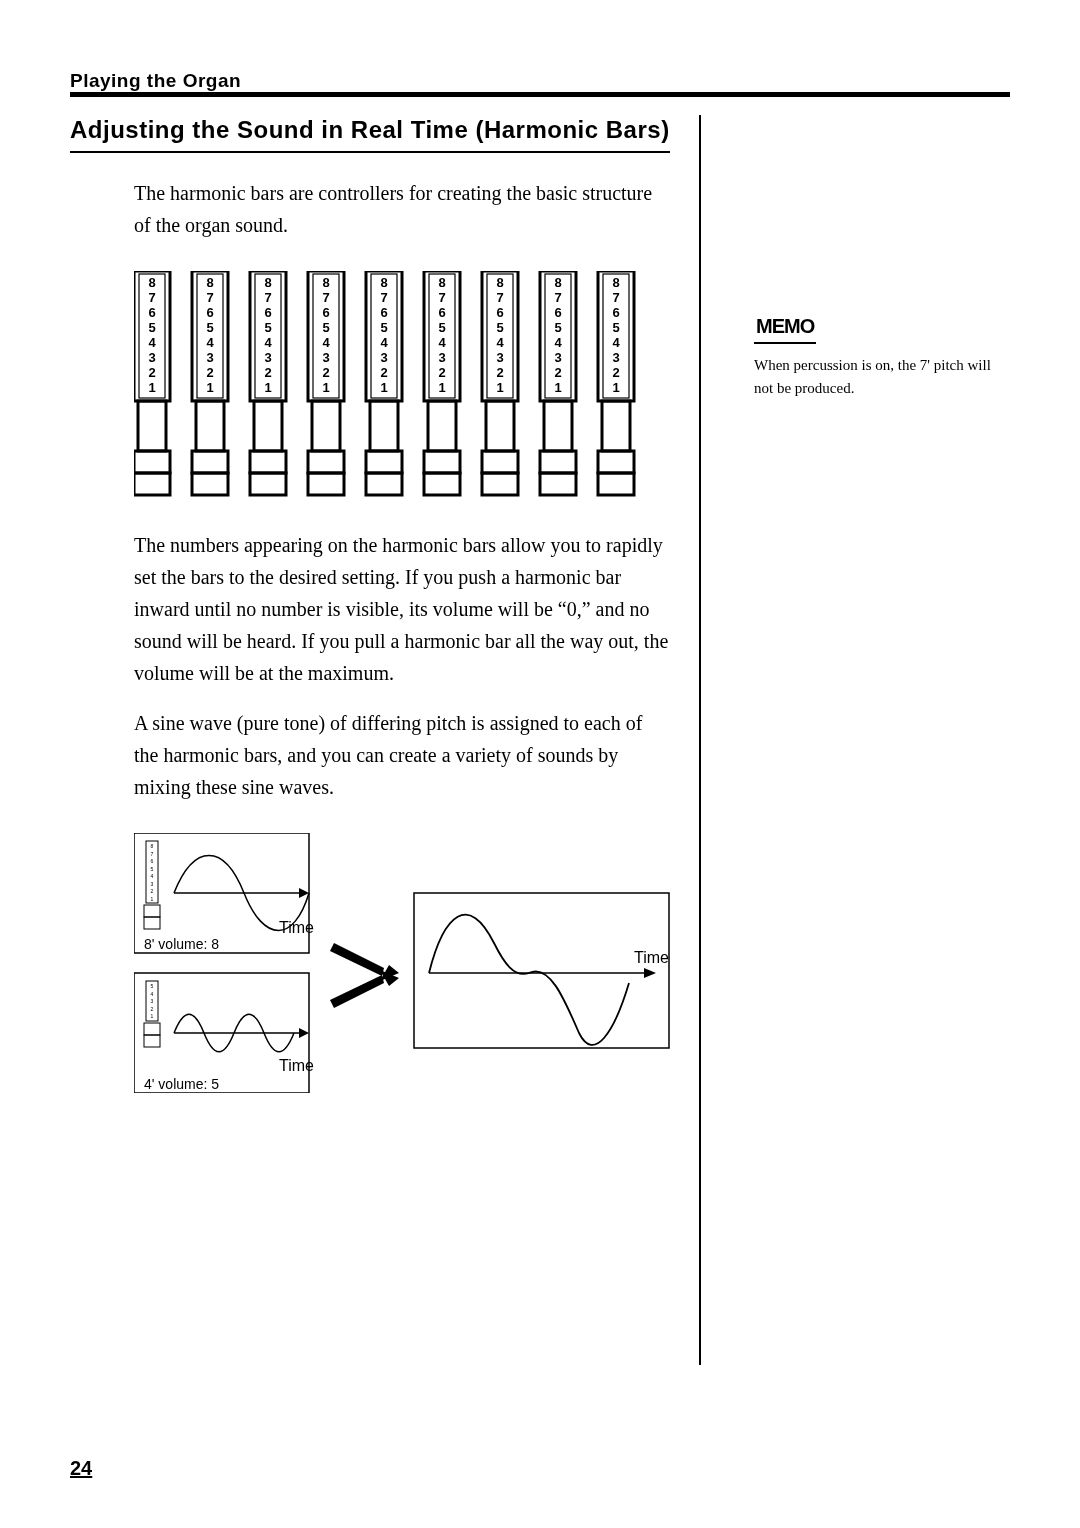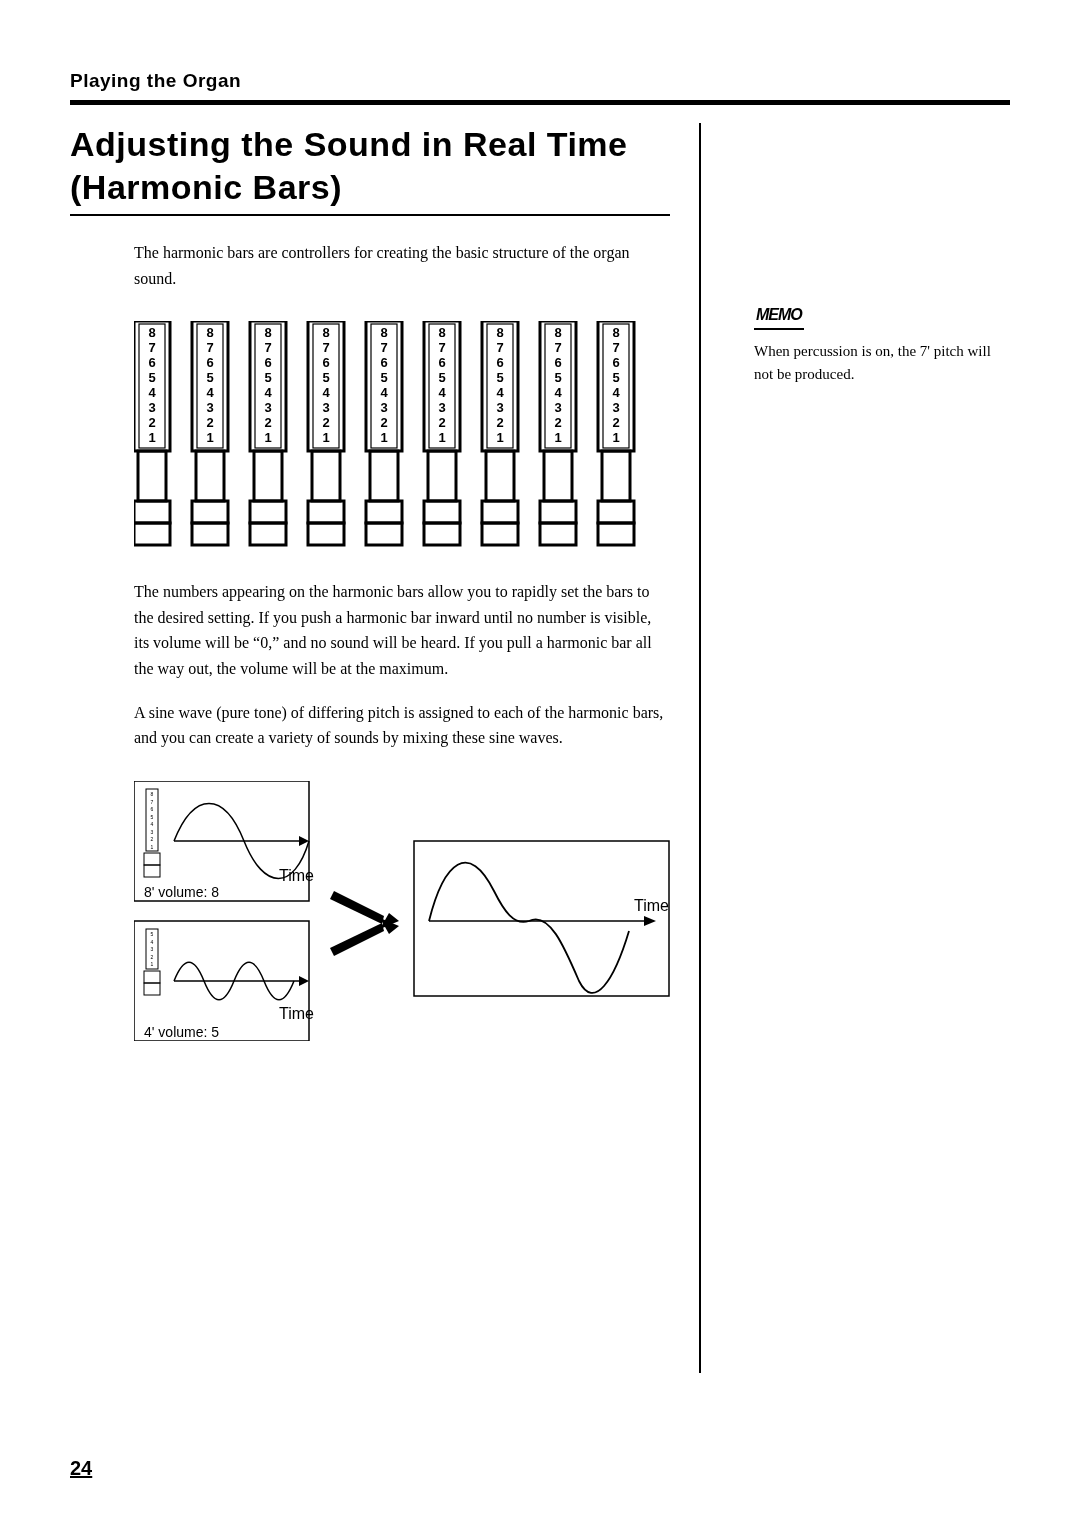--- a/index.html
+++ b/index.html
@@ -10,21 +10,20 @@
     font-family: Georgia, 'Times New Roman', serif;
     color: #000;
     position: relative;
     padding: 70px 70px 40px 70px;
   }
   .section-label {
     font-family: Arial, Helvetica, sans-serif;
     font-weight: bold;
     font-size: 19px;
     letter-spacing: 0.5px;
-    margin-bottom: 8px;
   }
   .thick-rule {
     border: none;
     border-top: 5px solid #000;
     margin-bottom: 18px;
   }
   .content-row {
     display: flex;
     align-items: flex-start;
   }
@@ -46,51 +45,51 @@
     flex: 1;
     padding-left: 24px;
     padding-top: 180px;
     font-size: 15px;
     line-height: 1.55;
     font-family: Georgia, serif;
   }
   .page-title {
     font-family: Arial, Helvetica, sans-serif;
     font-weight: bold;
-    font-size: 34px;
+    font-size: 24px;
     line-height: 1.25;
     letter-spacing: 0.5px;
     margin-bottom: 6px;
   }
   .title-rule {
     border: none;
     border-top: 2px solid #000;
     margin-bottom: 24px;
   }
   .body-text {
-    font-size: 16px;
+    font-size: 20px;
     line-height: 1.6;
     margin-left: 64px;
     margin-bottom: 18px;
   }
   .diagram-wrap {
     margin-left: 64px;
     margin-top: 30px;
     margin-bottom: 24px;
   }
   .memo-icon {
     display: inline-block;
     font-family: Arial, sans-serif;
     font-weight: 900;
-    font-style: italic;
-    font-size: 16px;
+    font-size: 20px;
     border-bottom: 2px solid #000;
     padding: 0 2px 0 2px;
     margin-bottom: 10px;
     letter-spacing: -1px;
+    margin-top: 16px;
   }
   .page-number {
     position: absolute;
     bottom: 48px;
     left: 70px;
     font-family: Arial, Helvetica, sans-serif;
     font-weight: bold;
     font-size: 20px;
     text-decoration: underline;
   }

